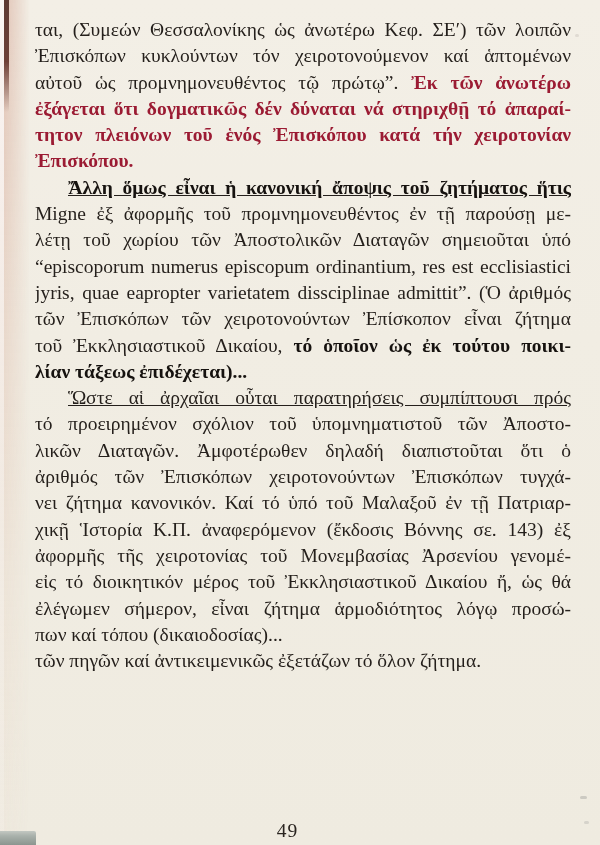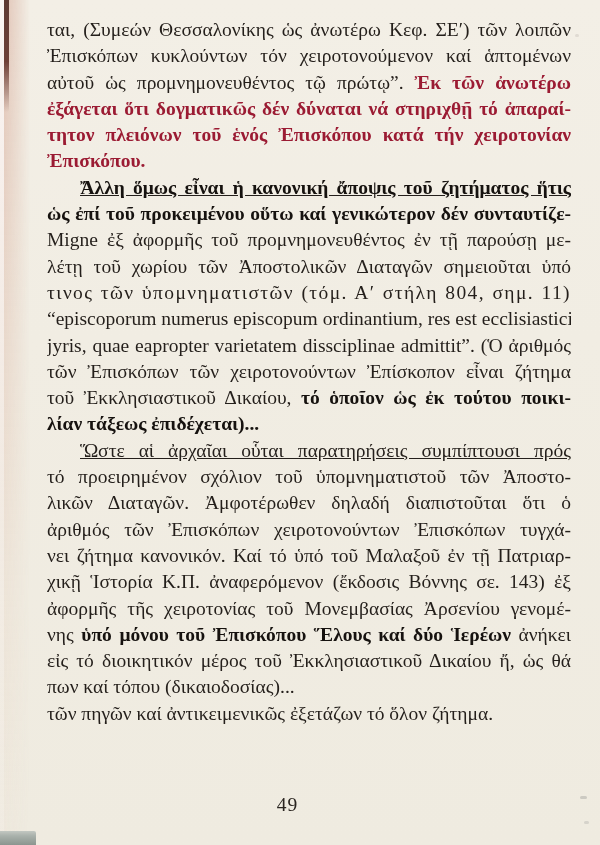--- a/index.html
+++ b/index.html
@@ -42,30 +42,30 @@
   .speck-2{position:absolute;left:584px;top:821px;width:5px;height:3px;background:rgba(140,140,138,.25);border-radius:2px;}
   .speck-3{position:absolute;left:575px;top:34px;width:4px;height:3px;background:rgba(150,140,135,.2);border-radius:2px;}
 
   .text-block{
     position:absolute;left:35px;top:17px;width:536px;
     font-size:19.5px;
   }
   .line{
     height:26.3px;line-height:26.3px;
     text-align:justify;text-align-last:justify;text-justify:inter-word;
-    overflow:hidden;white-space:nowrap;margin-left:12px;
+    overflow:hidden;white-space:nowrap;
   }
   .line.end{text-align-last:left;}
   .line.ind{text-indent:33px;text-decoration:underline;}
   .line.track{letter-spacing:1.4px;}
   .seg-n{font-weight:400;color:var(--ink);}
   .seg-b{font-weight:700;color:#16120f;}
   .seg-rb{font-weight:700;color:var(--red);}
   .page-number{
-    position:absolute;left:35px;top:794px;width:505px;
+    position:absolute;left:35px;top:820px;width:505px;
     text-align:center;font-size:19.5px;color:#2a2520;letter-spacing:1px;
   }
 </style>
 </head>
 <body>
 
 <div class="scan-page">
   <div class="edge-left"></div>
   <div class="edge-white"></div>
   <div class="spine-line"></div>
@@ -75,36 +75,34 @@
   <div class="speck-3"></div>
 
   <div class="text-block">
       <div class="line"><span class="seg-n">ται, (Συμεών Θεσσαλονίκης ὡς ἀνωτέρω Κεφ. ΣΕ′) τῶν λοιπῶν</span></div>
       <div class="line"><span class="seg-n">Ἐπισκόπων κυκλούντων τόν χειροτονούμενον καί ἁπτομένων</span></div>
       <div class="line"><span class="seg-n">αὐτοῦ ὡς προμνημονευθέντος τῷ πρώτῳ”. </span><span class="seg-rb">Ἐκ τῶν ἀνωτέρω</span></div>
       <div class="line"><span class="seg-rb">ἐξάγεται ὅτι δογματικῶς δέν δύναται νά στηριχθῇ τό ἀπαραί-</span></div>
       <div class="line"><span class="seg-rb">τητον πλειόνων τοῦ ἑνός Ἐπισκόπου κατά τήν χειροτονίαν</span></div>
       <div class="line end"><span class="seg-rb">Ἐπισκόπου.</span></div>
       <div class="line ind"><span class="seg-b">Ἄλλη ὅμως εἶναι ἡ κανονική ἄποψις τοῦ ζητήματος ἥτις</span></div>
-      <div class="line"><span class="seg-b">ὡς ἐπί τοῦ προκειμένου οὕτω καί γενικώτερον δέν συνταυτίζε-</span></div>
       <div class="line"><span class="seg-n">Migne ἐξ ἀφορμῆς τοῦ προμνημονευθέντος ἐν τῇ παρούσῃ με-</span></div>
       <div class="line"><span class="seg-n">λέτῃ τοῦ χωρίου τῶν Ἀποστολικῶν Διαταγῶν σημειοῦται ὑπό</span></div>
-      <div class="line track"><span class="seg-n">τινος τῶν ὑπομνηματιστῶν (τόμ. Α′ στήλη 804, σημ. 11)</span></div>
       <div class="line"><span class="seg-n">“episcoporum numerus episcopum ordinantium, res est ecclisiastici</span></div>
       <div class="line"><span class="seg-n">jyris, quae eapropter varietatem dissciplinae admittit”. (Ὁ ἀριθμός</span></div>
       <div class="line"><span class="seg-n">τῶν Ἐπισκόπων τῶν χειροτονούντων Ἐπίσκοπον εἶναι ζήτημα</span></div>
       <div class="line"><span class="seg-n">τοῦ Ἐκκλησιαστικοῦ Δικαίου, </span><span class="seg-b">τό ὁποῖον ὡς ἐκ τούτου ποικι-</span></div>
       <div class="line end"><span class="seg-b">λίαν τάξεως ἐπιδέχεται)...</span></div>
       <div class="line ind"><span class="seg-n">Ὥστε αἱ ἀρχαῖαι οὗται παρατηρήσεις συμπίπτουσι πρός</span></div>
       <div class="line"><span class="seg-n">τό προειρημένον σχόλιον τοῦ ὑπομνηματιστοῦ τῶν Ἀποστο-</span></div>
       <div class="line"><span class="seg-n">λικῶν Διαταγῶν. Ἀμφοτέρωθεν δηλαδή διαπιστοῦται ὅτι ὁ</span></div>
       <div class="line"><span class="seg-n">ἀριθμός τῶν Ἐπισκόπων χειροτονούντων Ἐπισκόπων τυγχά-</span></div>
       <div class="line"><span class="seg-n">νει ζήτημα κανονικόν. Καί τό ὑπό τοῦ Μαλαξοῦ ἐν τῇ Πατριαρ-</span></div>
       <div class="line"><span class="seg-n">χικῇ Ἱστορία Κ.Π. ἀναφερόμενον (ἔκδοσις Βόννης σε. 143) ἐξ</span></div>
       <div class="line"><span class="seg-n">ἀφορμῆς τῆς χειροτονίας τοῦ Μονεμβασίας Ἀρσενίου γενομέ-</span></div>
-      <div class="line"><span class="seg-n">νης </span><span class="seg-b">ὑπό μόνου τοῦ Ἐπισκόπου Ἕλους καί δύο Ἱερέων </span><span class="seg-n">ἀνήκει</span></div>
       <div class="line"><span class="seg-n">εἰς τό διοικητικόν μέρος τοῦ Ἐκκλησιαστικοῦ Δικαίου ἤ, ὡς θά</span></div>
+      <div class="line"><span class="seg-n">ἐλέγωμεν σήμερον, εἶναι ζήτημα ἁρμοδιότητος λόγῳ προσώ-</span></div>
       <div class="line end"><span class="seg-n">πων καί τόπου (δικαιοδοσίας)...</span></div>
       <div class="line end"><span class="seg-n">τῶν πηγῶν καί ἀντικειμενικῶς ἐξετάζων τό ὅλον ζήτημα.</span></div>
     </div>
 
   <div class="page-number">49</div>
 </div>
 
 </body></html>

